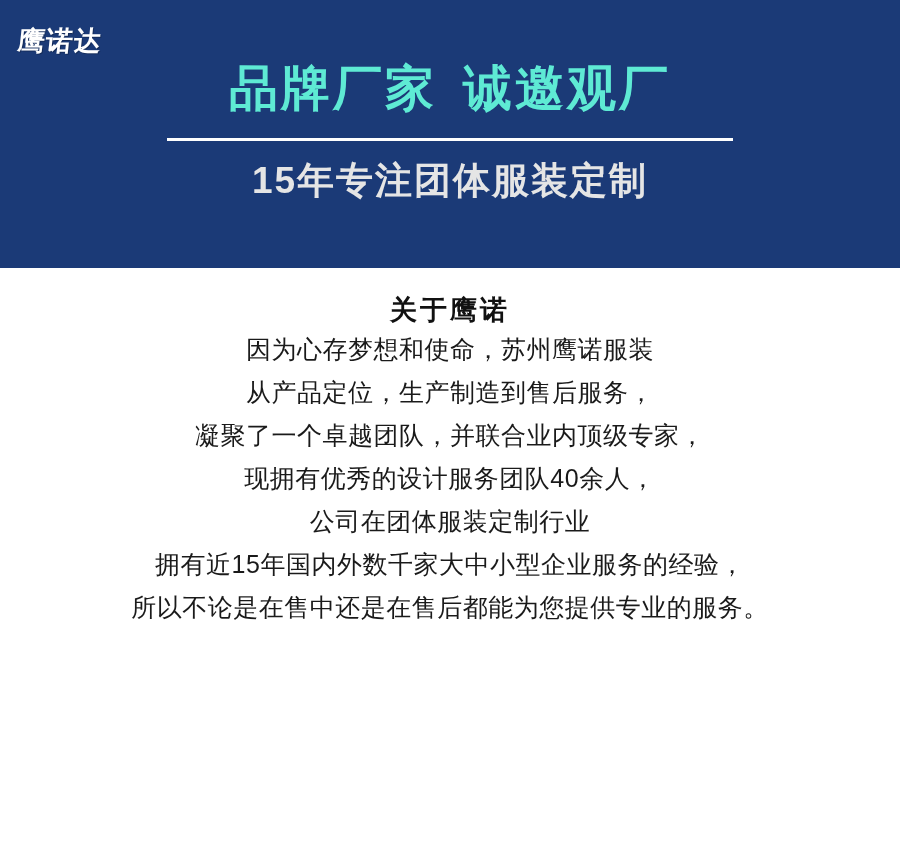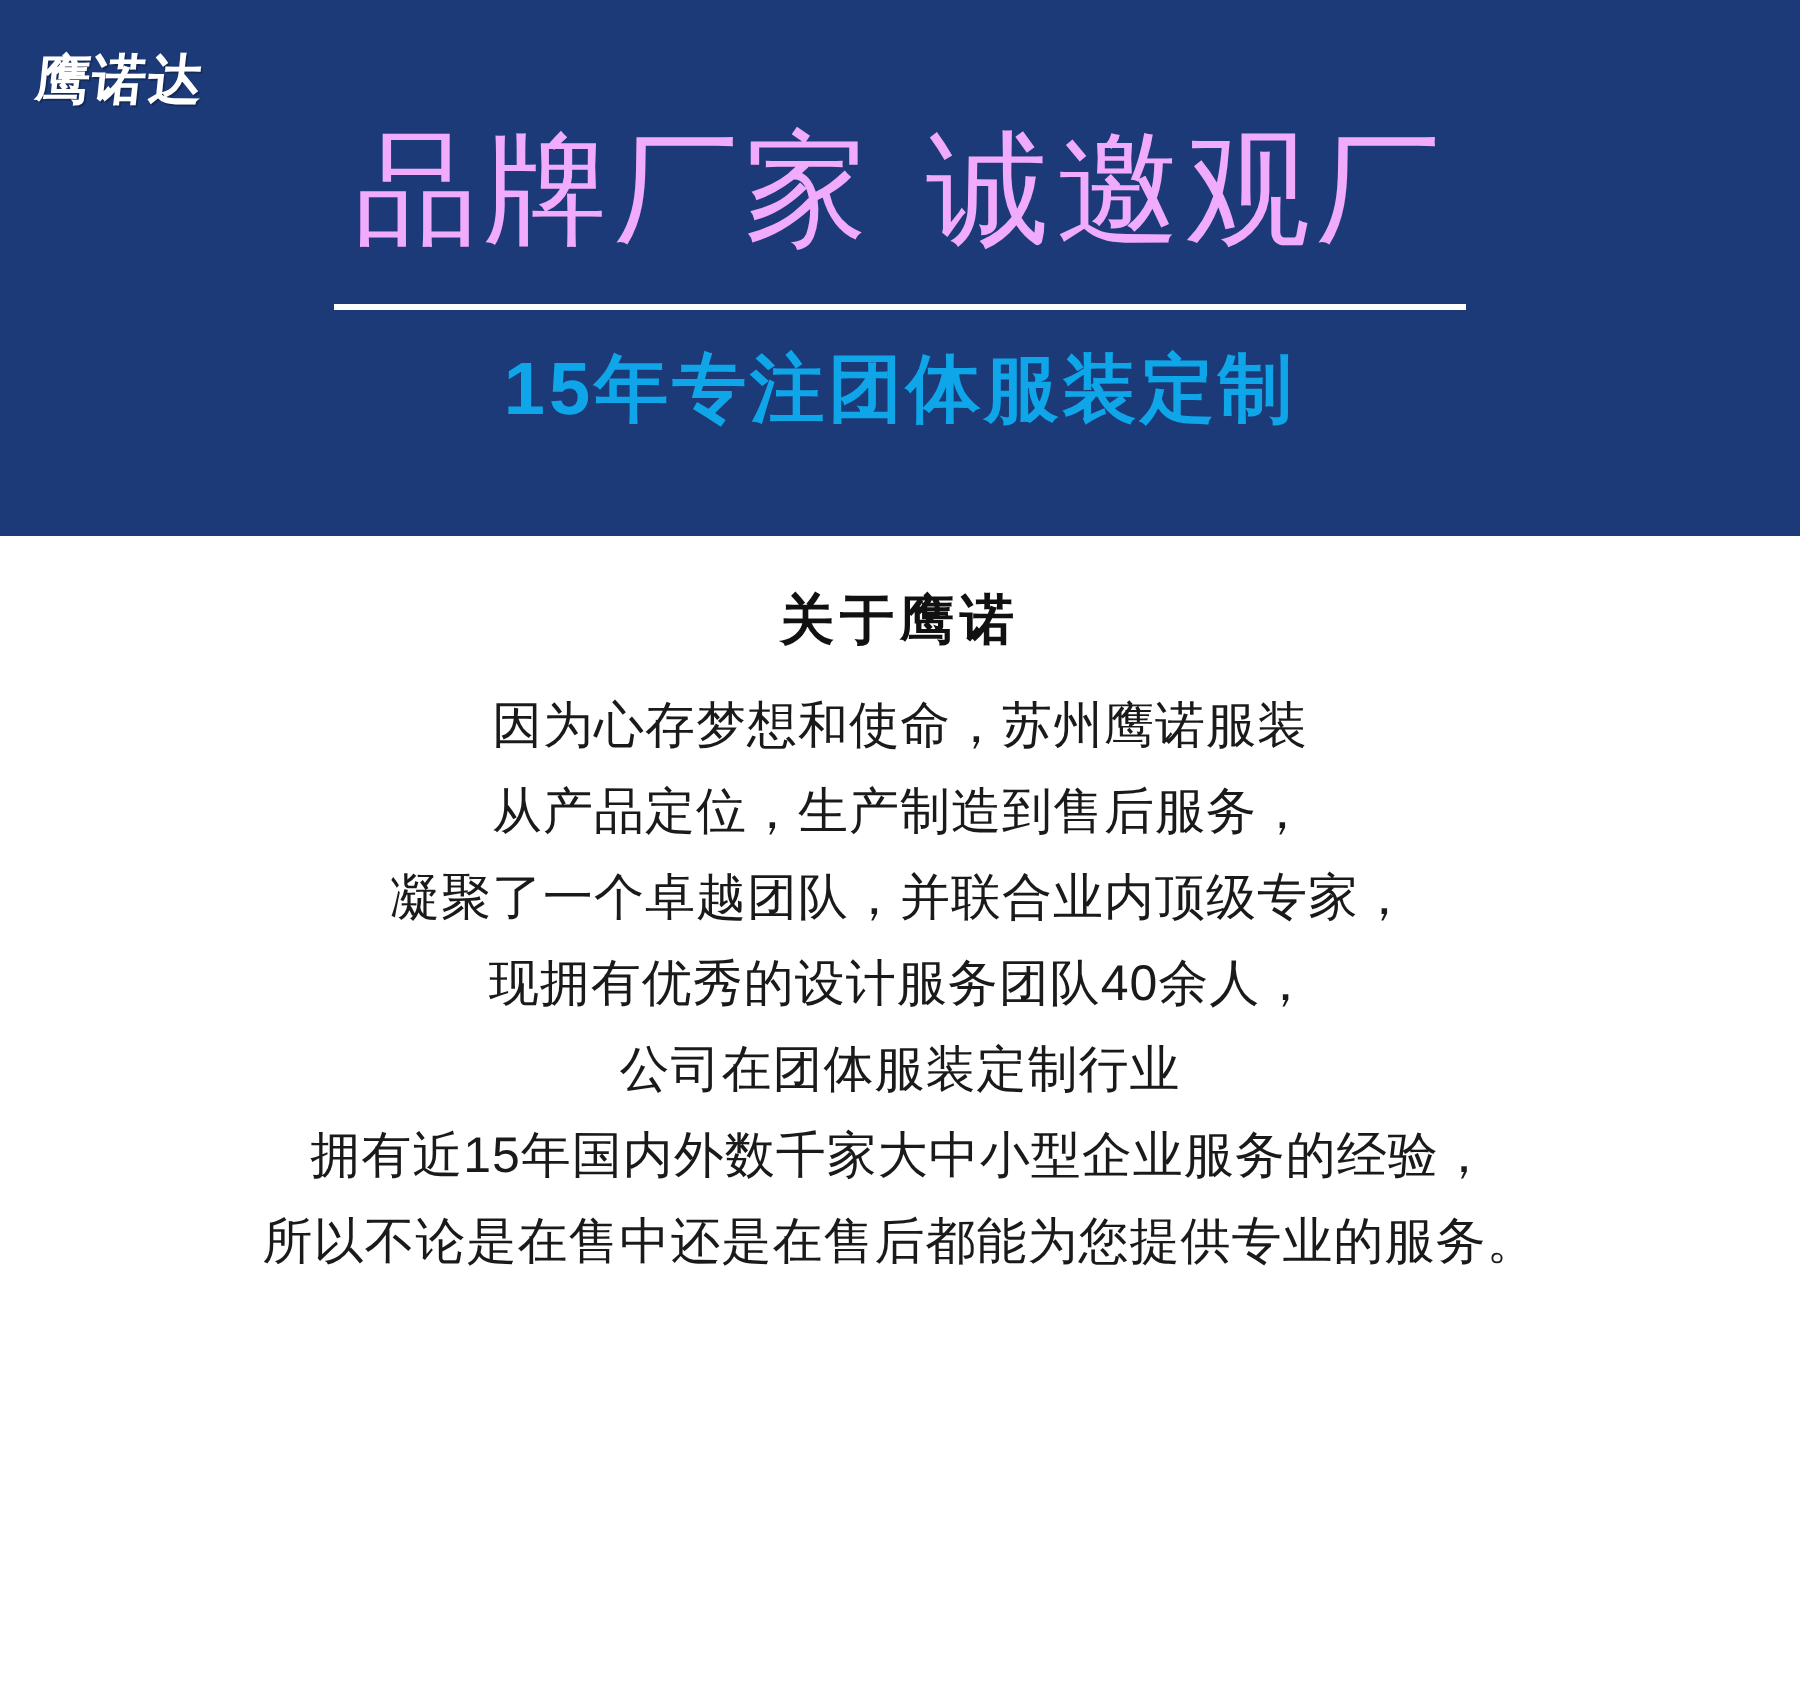--- a/index.html
+++ b/index.html
@@ -51,43 +51,43 @@
     font-weight: bold;
     letter-spacing: 1px;
     line-height: 1;
     transform: skewX(-6deg);
     text-shadow: 1px 1px 0 rgba(0,0,0,0.25);
     white-space: nowrap;
   }
 
   .banner-title {
     margin-top: 62px;
-    color: #f0abfc;
-    font-size: 62px;
-    font-weight: normal;
+    color: #5eead4;
+    font-size: 49px;
+    font-weight: bold;
     letter-spacing: 3px;
     line-height: 1.1;
     white-space: nowrap;
     text-align: center;
   }
   .banner-title .gap {
     display: inline-block;
     width: 26px;
   }
 
   .divider {
     margin-top: 22px;
     width: 566px;
     height: 3px;
     background: #ffffff;
   }
 
   .banner-subtitle {
     margin-top: 20px;
-    color: #0ea5e9;
+    color: #e5e5e5;
     font-size: 37px;
     font-weight: bold;
     letter-spacing: 2px;
     line-height: 1.1;
     white-space: nowrap;
     text-align: center;
   }
 
   
   .content {
@@ -97,21 +97,20 @@
     flex-direction: column;
     align-items: center;
     padding-top: 24px;
   }
 
   .about-title {
     font-size: 27px;
     font-weight: bold;
     color: #111111;
     letter-spacing: 3px;
-    margin-bottom: 14px;
     text-align: center;
   }
 
   .about-lines {
     display: flex;
     flex-direction: column;
     align-items: center;
     width: 100%;
   }
 

